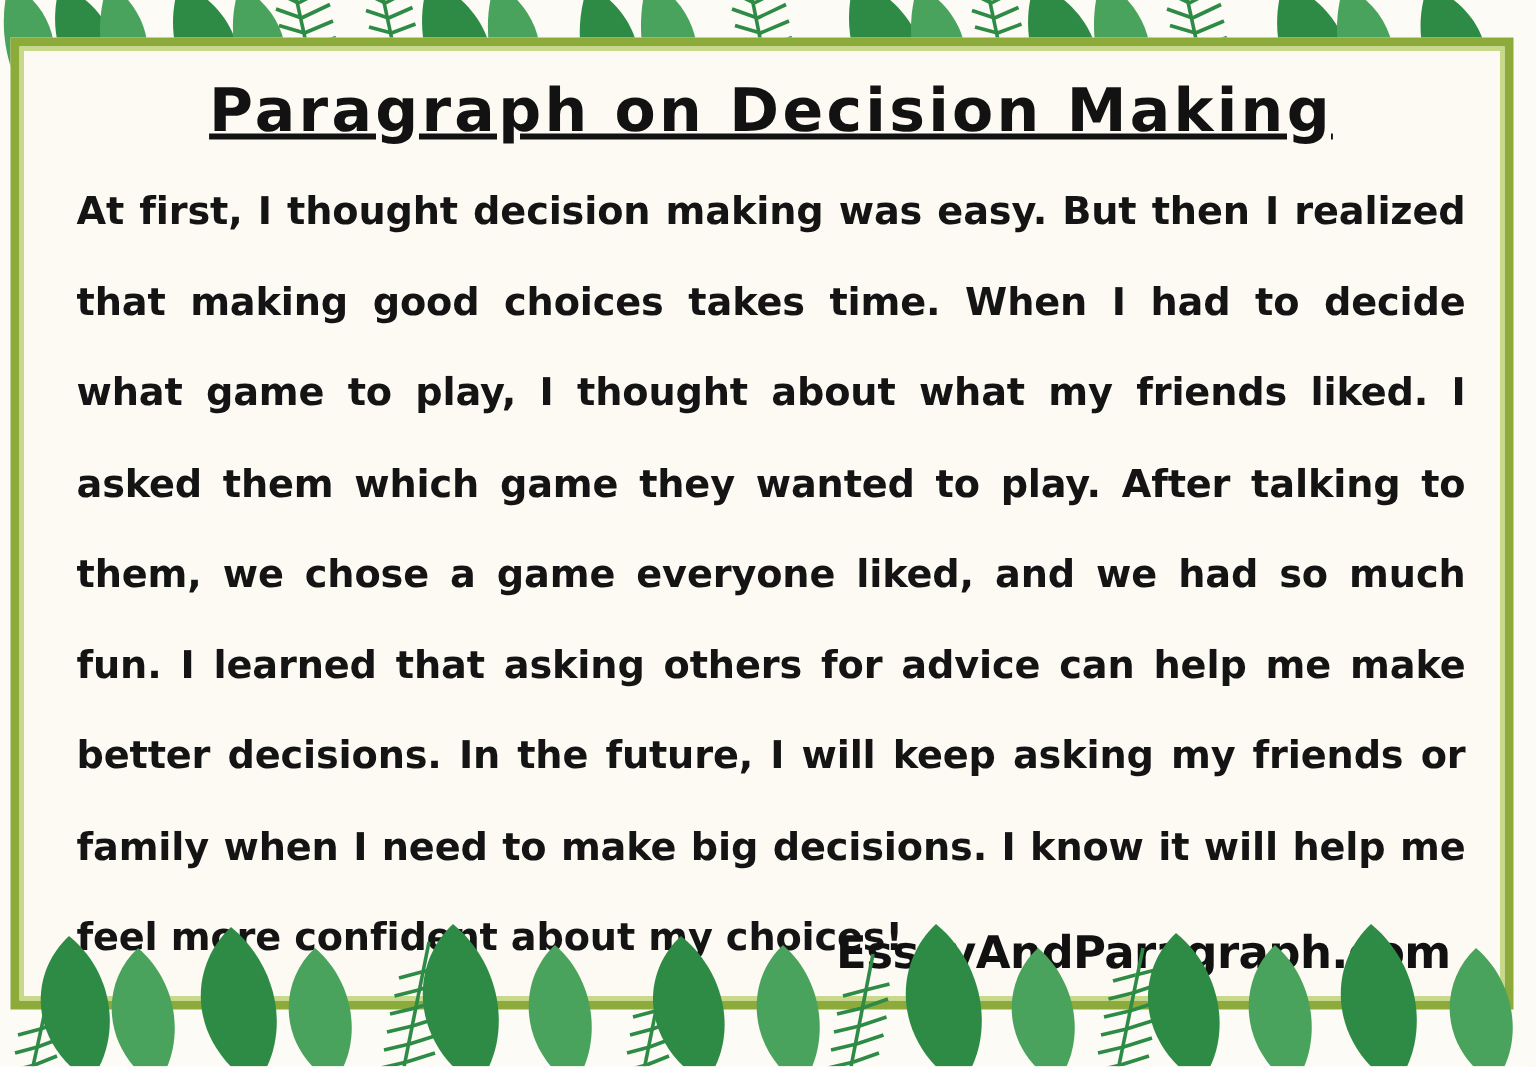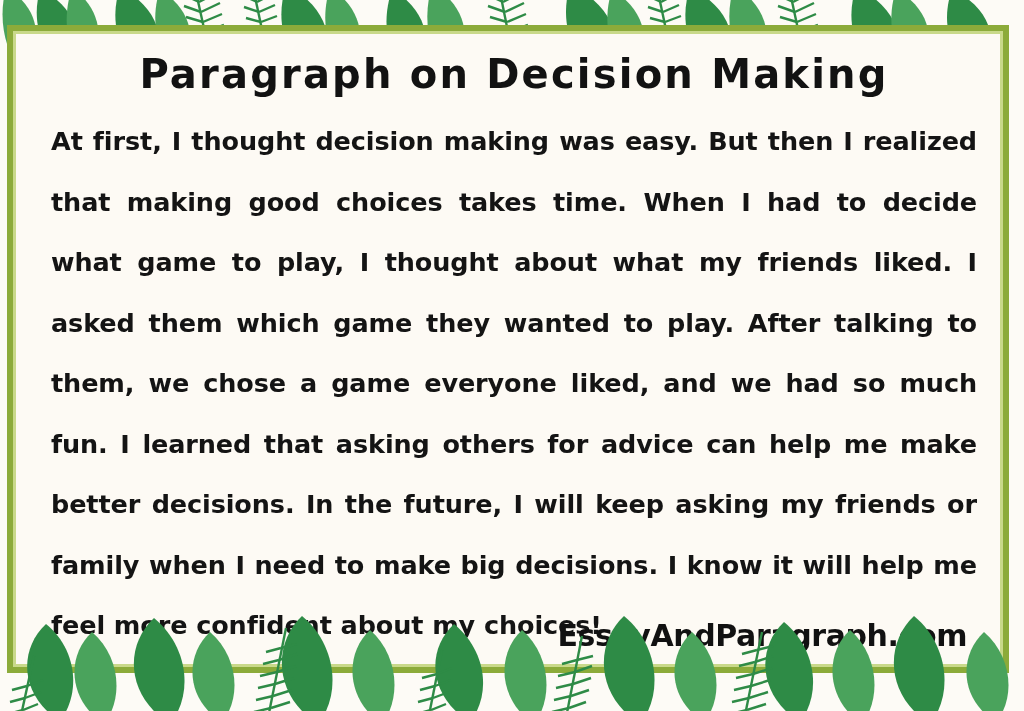--- a/index.html
+++ b/index.html
@@ -59,20 +59,21 @@
   
   .title {
     text-align: center;
     font-family: "DejaVu Sans", sans-serif;
     font-weight: 700;
     font-size: 40px;
     letter-spacing: 2.2px;
     color: #121212;
     margin: 8px 0 14px 0;
     white-space: nowrap;
+    text-decoration: underline;
   }
 
   
   .paragraph {
     font-family: "DejaVu Sans", sans-serif;
     font-weight: 700;
     font-size: 25.5px;
     line-height: 60.5px;
     color: #141414;
     text-align: justify;

